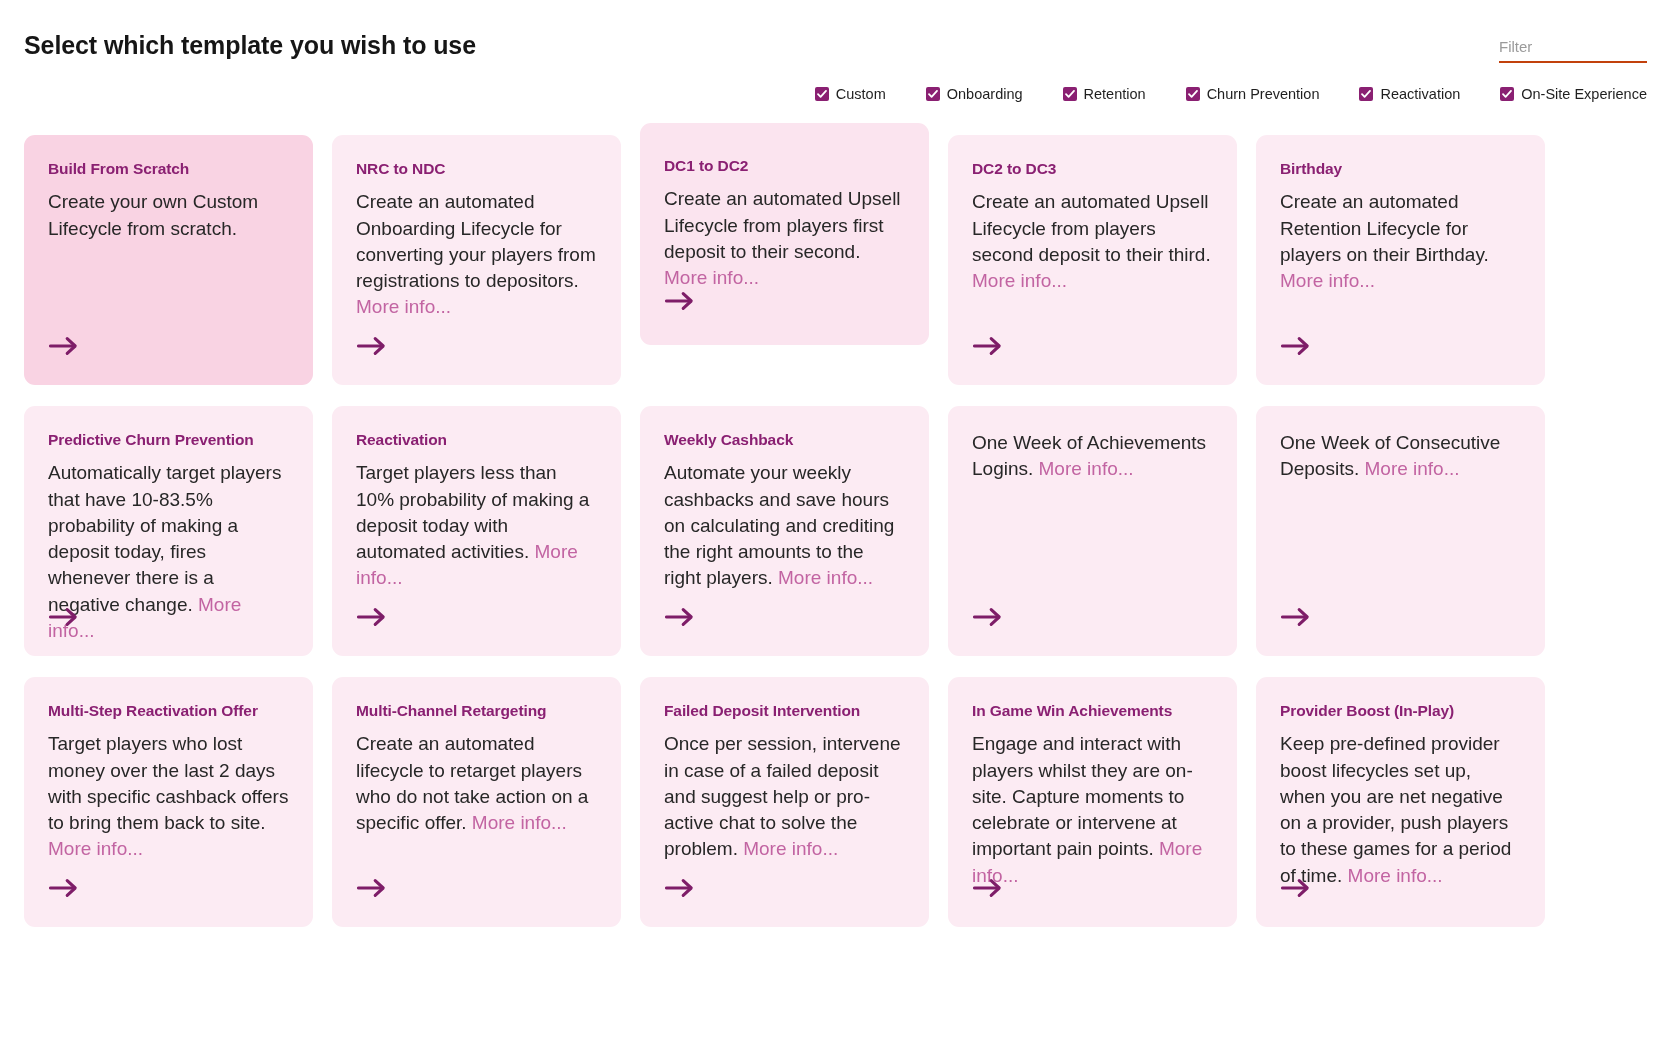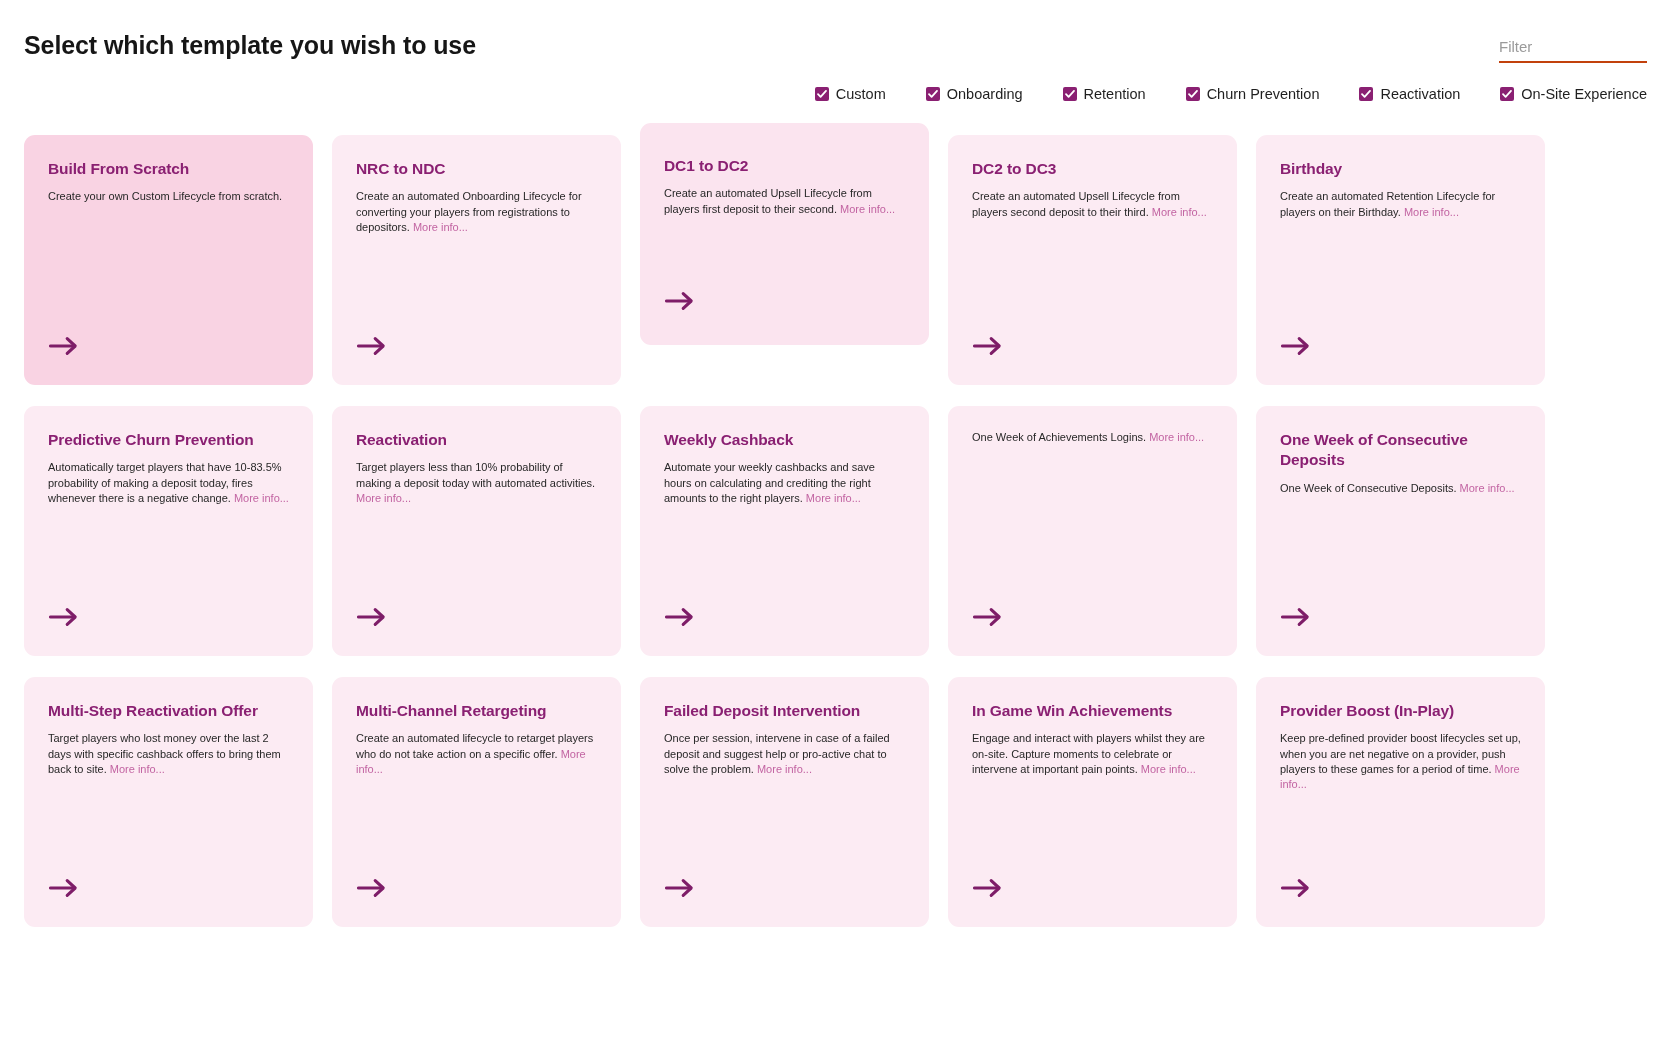--- a/index.html
+++ b/index.html
@@ -122,21 +122,21 @@
 
   .card-title {
     font-size: 15.5px;
     font-weight: bold;
     color: #8a2072;
     line-height: 1.32;
     margin: 0 0 10px 0;
     letter-spacing: -0.1px;
   }
   .card-desc {
-    font-size: 11px;
+    font-size: 19px;
     line-height: 1.38;
     color: #272727;
     margin: 0;
     max-width: 244px;
   }
   .more-info {
     color: #c264a2;
     cursor: pointer;
   }
   .card-arrow {
@@ -277,21 +277,20 @@
           </svg></div>
       </div>
       <div class="card">
         <p class="card-desc"><span>One Week of Achievements Logins. </span><span class="more-info">More info...</span></p>
         <div class="card-arrow"><svg width="30" height="22" viewBox="0 0 30 22" aria-hidden="true">
             <path d="M1.5 11 H25.5" stroke="#7e1d68" stroke-width="3.1" stroke-linecap="round"></path>
             <path d="M18.2 3.6 L26.2 11 L18.2 18.4" stroke="#7e1d68" stroke-width="3.1" fill="none" stroke-linecap="round" stroke-linejoin="round"></path>
           </svg></div>
       </div>
       <div class="card">
-        <div class="card-title">One Week of Consecutive Deposits</div>
         <p class="card-desc"><span>One Week of Consecutive Deposits. </span><span class="more-info">More info...</span></p>
         <div class="card-arrow"><svg width="30" height="22" viewBox="0 0 30 22" aria-hidden="true">
             <path d="M1.5 11 H25.5" stroke="#7e1d68" stroke-width="3.1" stroke-linecap="round"></path>
             <path d="M18.2 3.6 L26.2 11 L18.2 18.4" stroke="#7e1d68" stroke-width="3.1" fill="none" stroke-linecap="round" stroke-linejoin="round"></path>
           </svg></div>
       </div>
       <div class="card">
         <div class="card-title">Multi-Step Reactivation Offer</div>
         <p class="card-desc"><span>Target players who lost money over the last 2 days with specific cashback offers to bring them back to site. </span><span class="more-info">More info...</span></p>
         <div class="card-arrow"><svg width="30" height="22" viewBox="0 0 30 22" aria-hidden="true">

